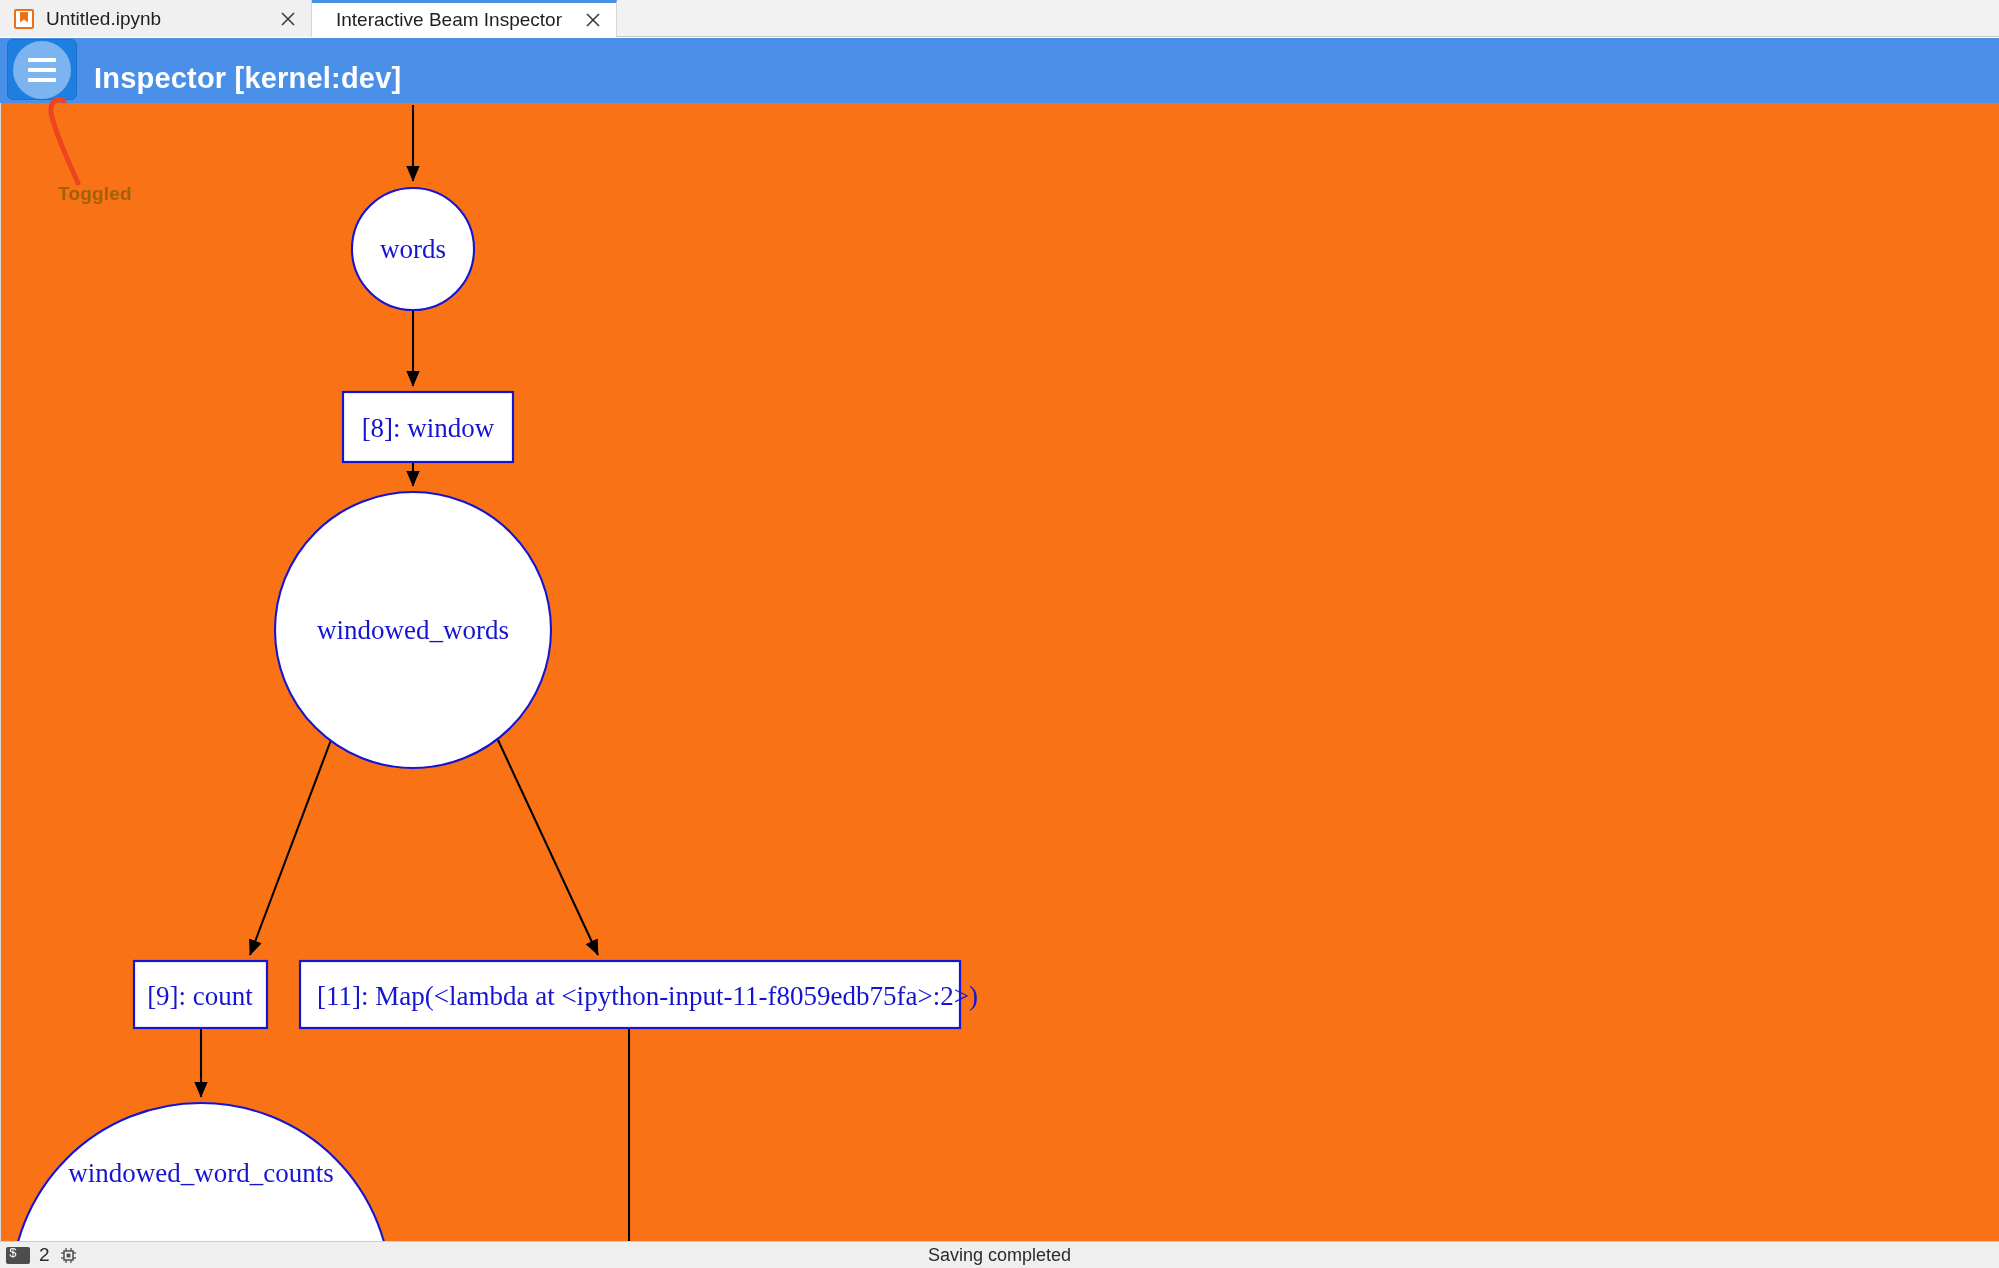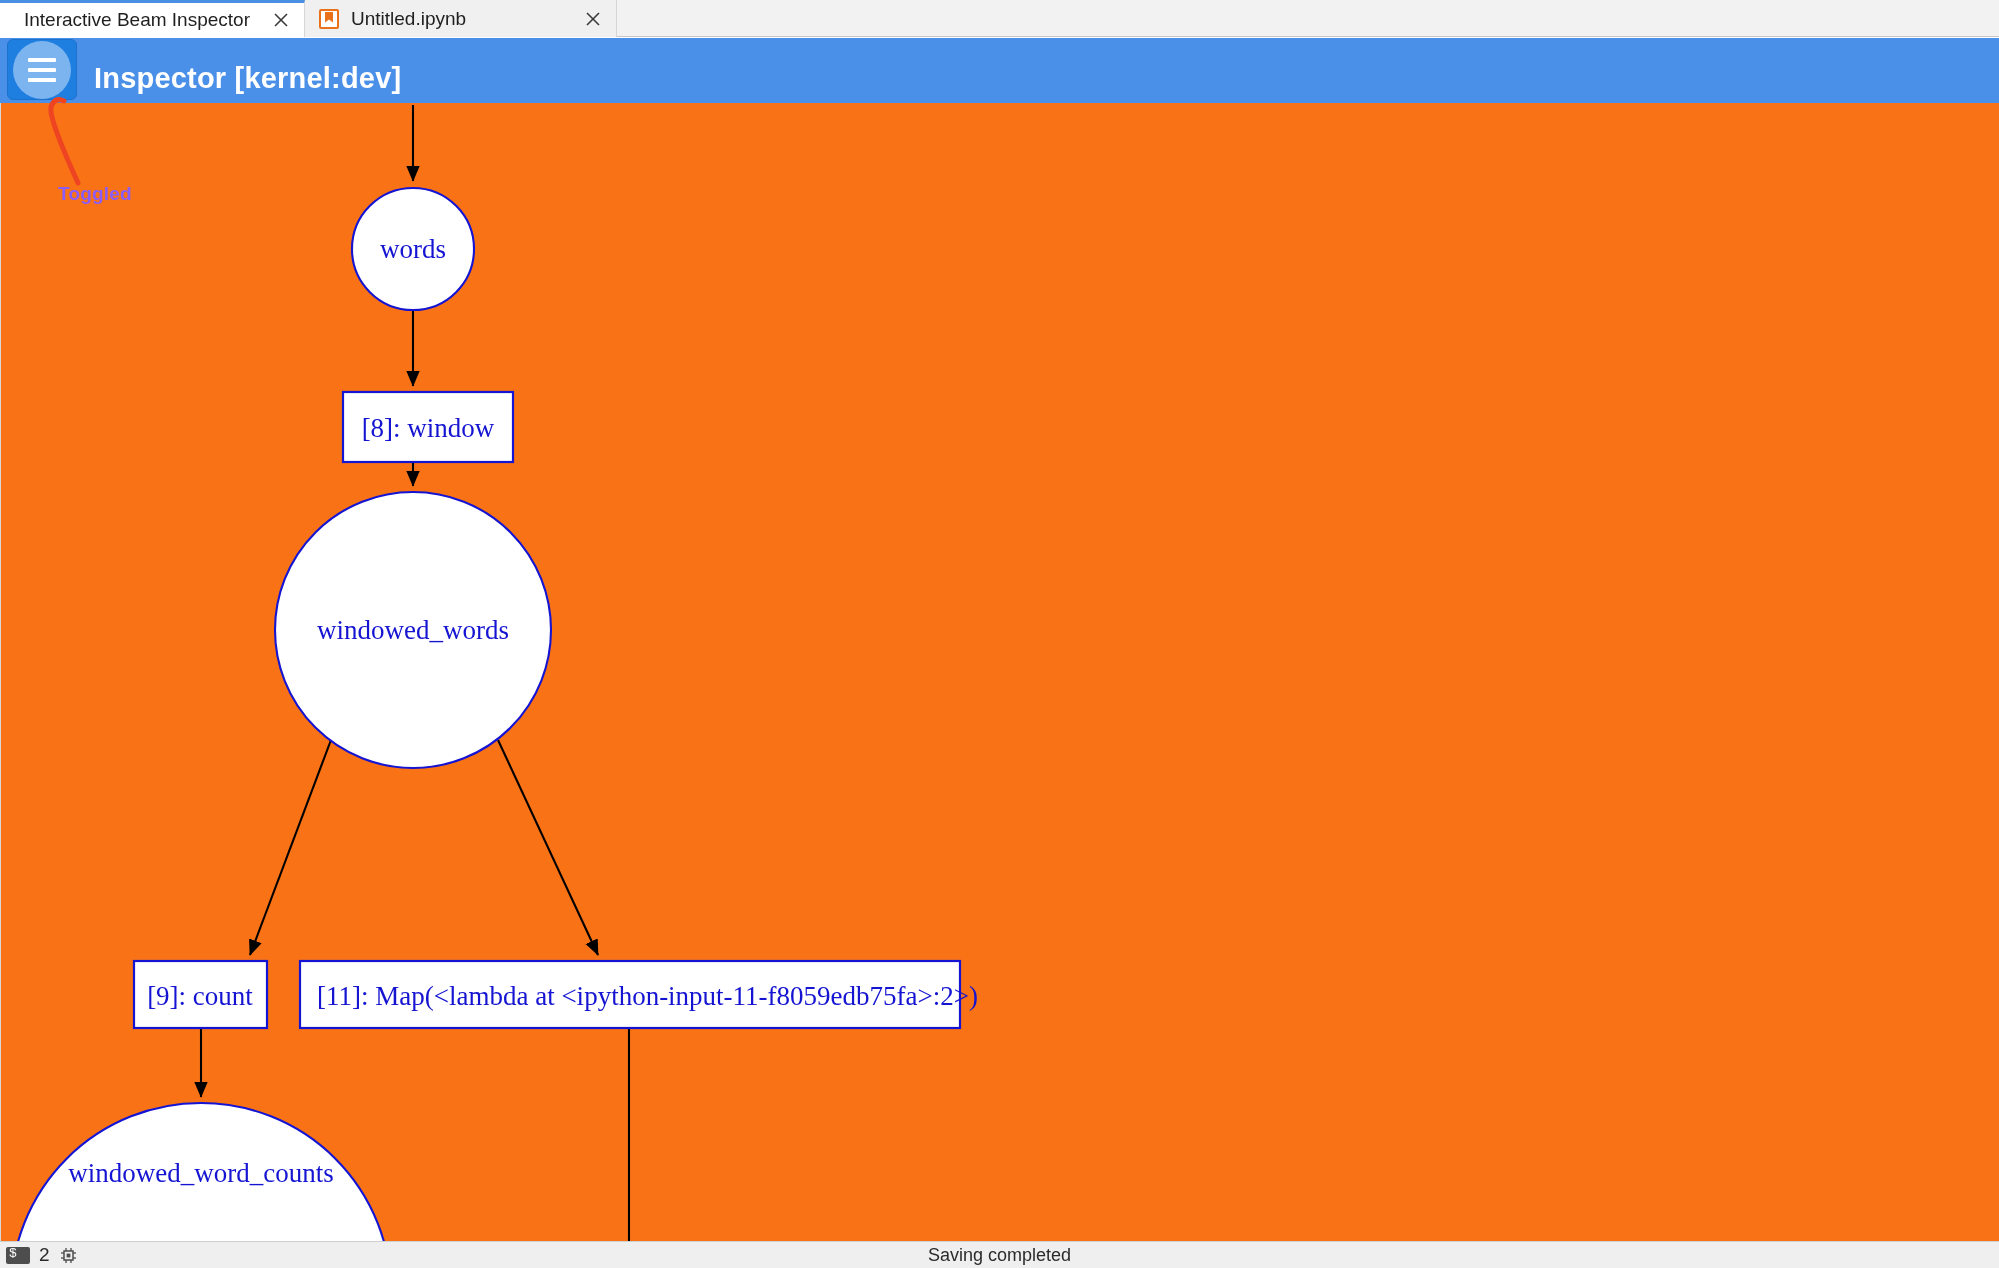--- a/index.html
+++ b/index.html
@@ -139,21 +139,21 @@
     background: #f97316;
     border-left: 1px solid #d9d9d9;
     overflow: hidden;
   }
   .canvas svg { display: block; }
 
   
   .annot-label {
     position: absolute;
     left: 58px; top: 183px;
-    color: #8b5cf6;
+    color: #a16207;
     font-size: 19px;
     font-weight: bold;
     letter-spacing: 0.2px;
     z-index: 5;
   }
   .annot-arrow {
     position: absolute;
     left: 20px; top: 95px;
     z-index: 5;
     pointer-events: none;
@@ -208,33 +208,33 @@
     fill: #1414d2;
   }
 </style>
 </head>
 <body>
 
 <div id="app">
 
   <div class="tabbar">
 
-    <div class="tab active">
-      <span class="tab-title">Interactive Beam Inspector</span>
+    <div class="tab inactive">
+      <span class="nb-icon"></span>
+      <span class="tab-title">Untitled.ipynb</span>
       <span class="tab-close">
         <svg width="18" height="18" viewBox="0 0 18 18" aria-hidden="true">
           <line x1="3" y1="3" x2="15" y2="15" stroke="#3a3a3a" stroke-width="1.6"></line>
           <line x1="15" y1="3" x2="3" y2="15" stroke="#3a3a3a" stroke-width="1.6"></line>
         </svg>
       </span>
     </div>
 
-    <div class="tab inactive">
-      <span class="nb-icon"></span>
-      <span class="tab-title">Untitled.ipynb</span>
+    <div class="tab active">
+      <span class="tab-title">Interactive Beam Inspector</span>
       <span class="tab-close">
         <svg width="18" height="18" viewBox="0 0 18 18" aria-hidden="true">
           <line x1="3" y1="3" x2="15" y2="15" stroke="#3a3a3a" stroke-width="1.6"></line>
           <line x1="15" y1="3" x2="3" y2="15" stroke="#3a3a3a" stroke-width="1.6"></line>
         </svg>
       </span>
     </div>
 
     <div class="tabbar-filler"></div>
   </div>

